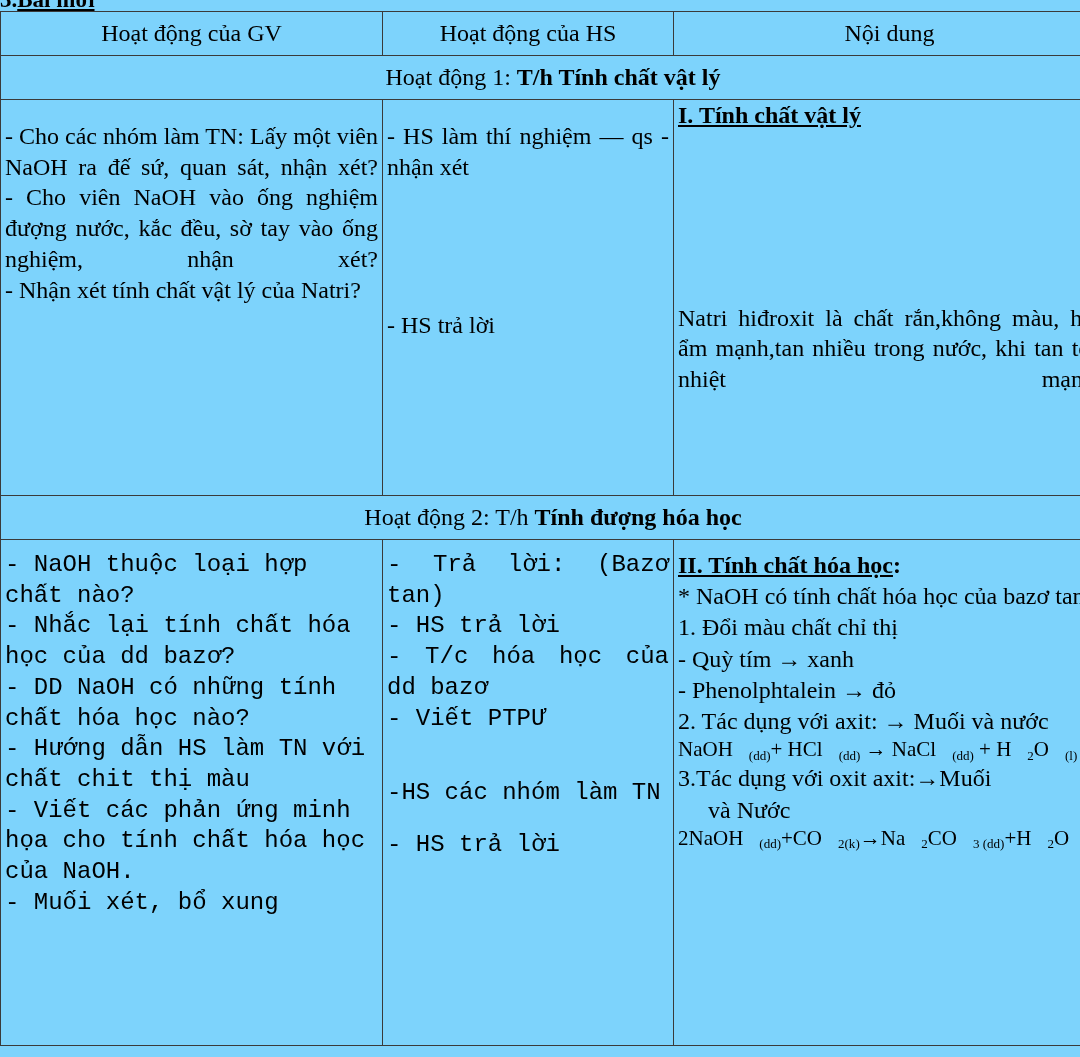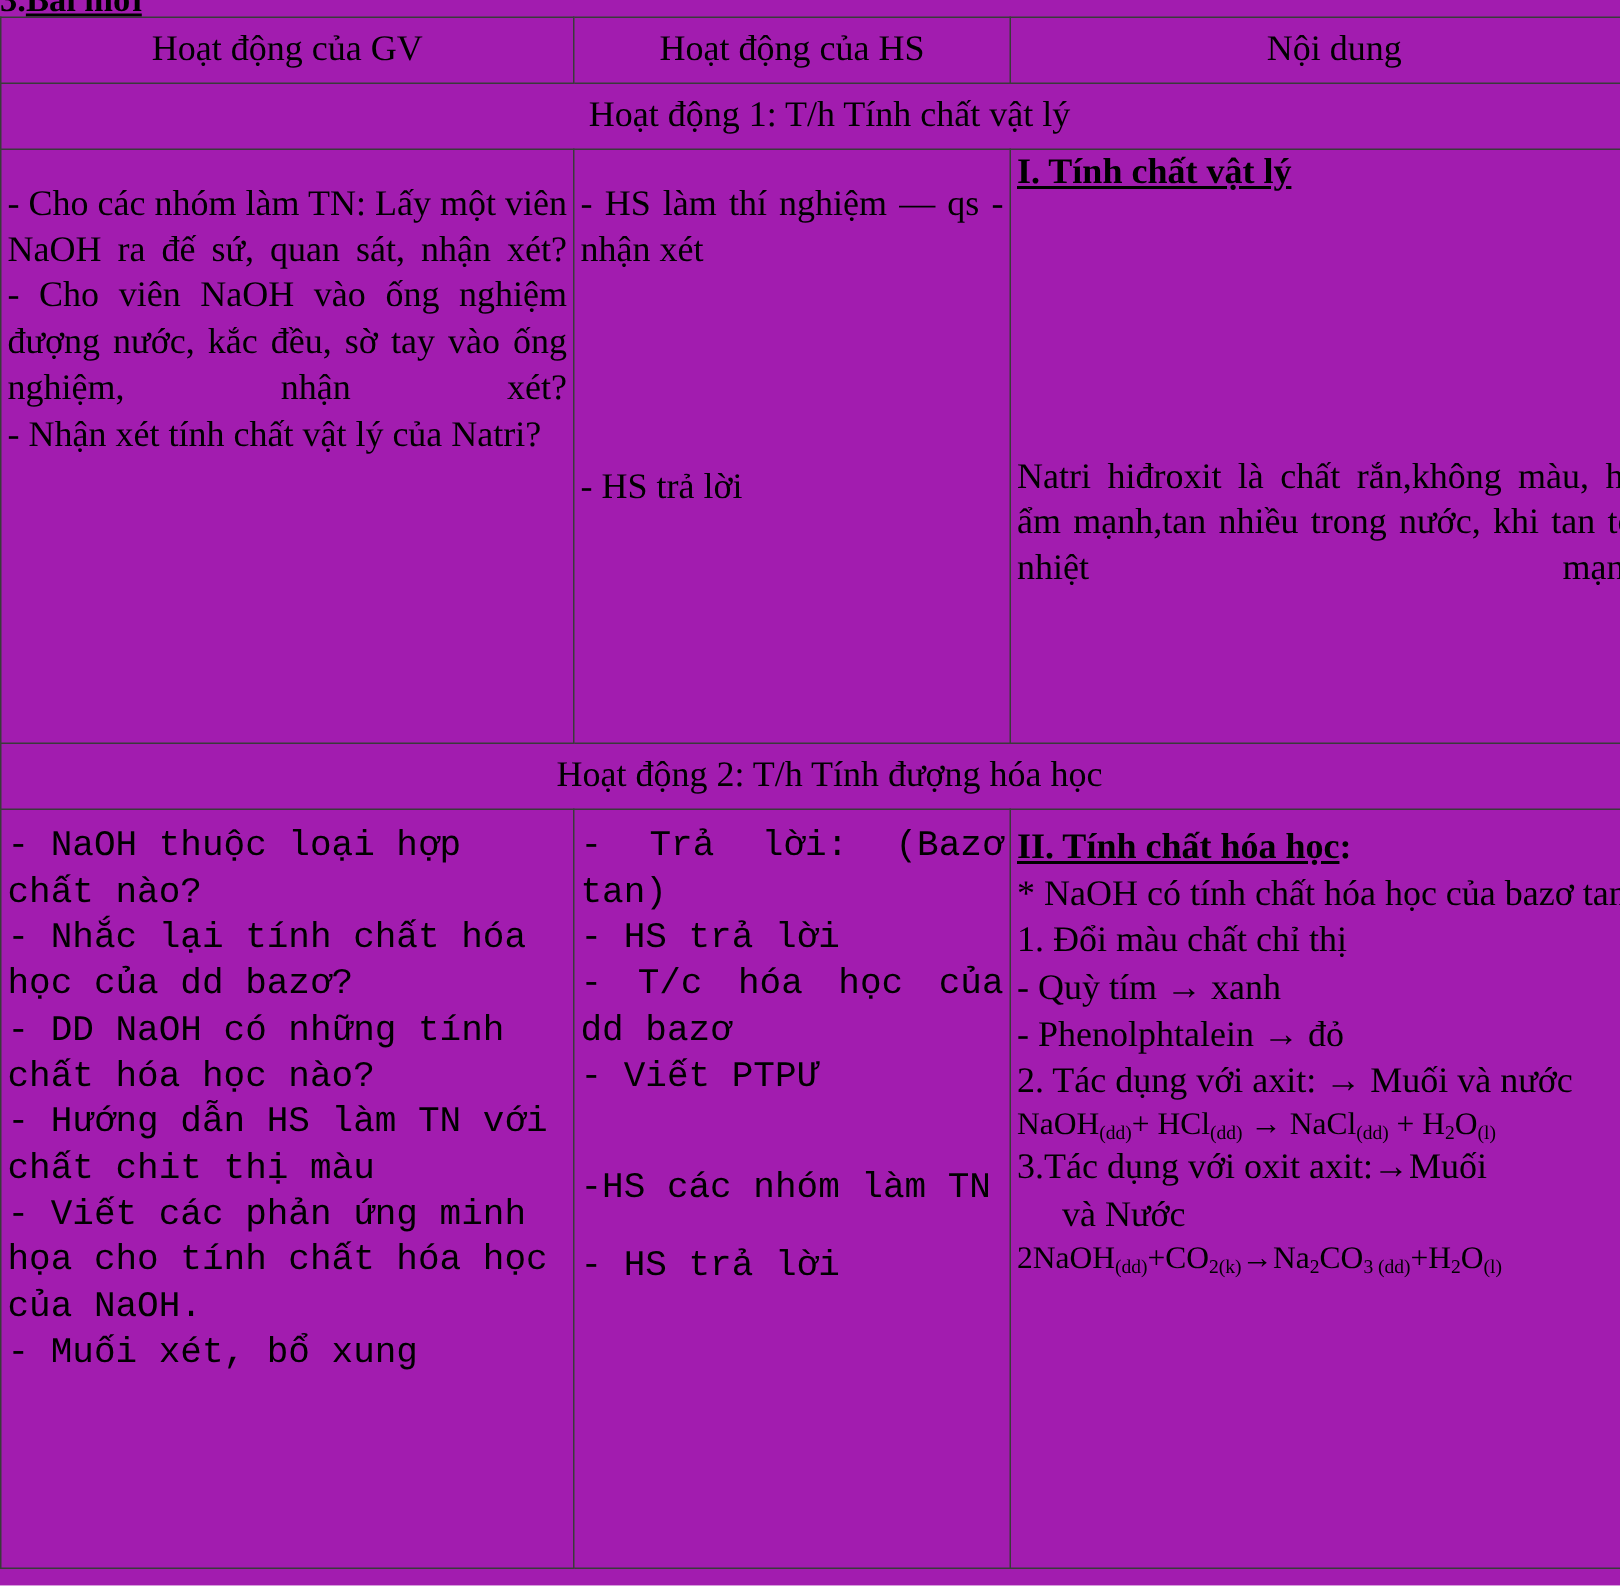--- a/index.html
+++ b/index.html
@@ -12,21 +12,21 @@
     width: 1080px;
     height: 1057px;
     font-family: "Liberation Serif", "DejaVu Serif", serif;
     color: #000000;
     overflow: hidden;
   }
   .page {
     position: relative;
     width: 1080px;
     height: 1057px;
-    background: #a21caf;
+    background: #7dd3fc;
   }
 
   
   .top-heading {
     position: absolute;
     left: 0px;
     top: -12px;
     height: 24px;
     overflow: hidden;
     font-size: 23px;
@@ -65,21 +65,21 @@
 
   
   .banner {
     text-align: center;
     vertical-align: middle !important;
     height: 39px;
     font-size: 25px;
     padding: 2px 4px !important;
     white-space: nowrap;
   }
-  .banner b { font-weight: normal; margin-top: 44px; }
+  .banner b { font-weight: bold; margin-top: 44px; }
 
   
   .cell-gv   { width: 373px; }
   .cell-hs   { width: 282px; }
   .cell-nd   { width: 423px; }
   .cell-gv2  { width: 357px; font-family: Liberation Mono, monospace; }
   .cell-hs2  { width: 261px; font-family: Liberation Mono, monospace; }
   .cell-nd2  { width: 460px; }
 
   .r1 td { height: 395px; }
@@ -103,20 +103,21 @@
   .b { font-weight: bold; }
 
   .eq {
     font-size: 21px;
     line-height: 1.2;
     white-space: nowrap;
   }
   .eq sub {
     font-size: 0.62em;
     vertical-align: -0.28em;
+    margin-left: 16px;
   }
   .indent-1 { padding-left: 30px; }
   .nd-line { line-height: 1.30; }
 </style>
 </head>
 <body>
 
 <div class="page">
 
   <div class="top-heading">

